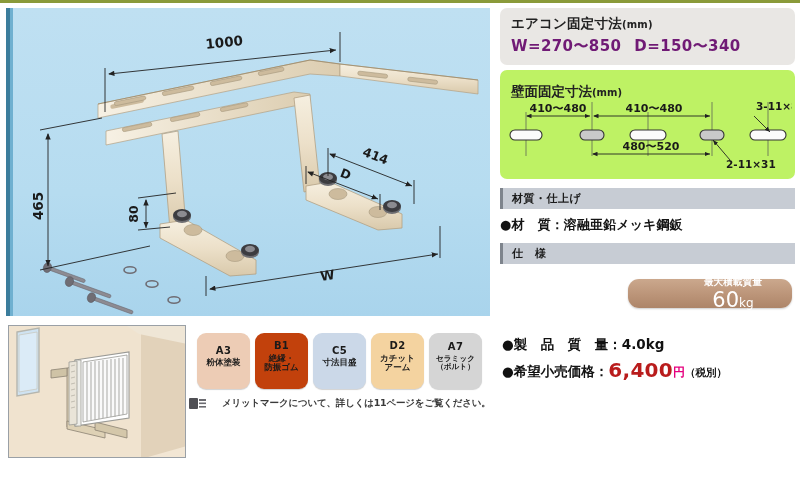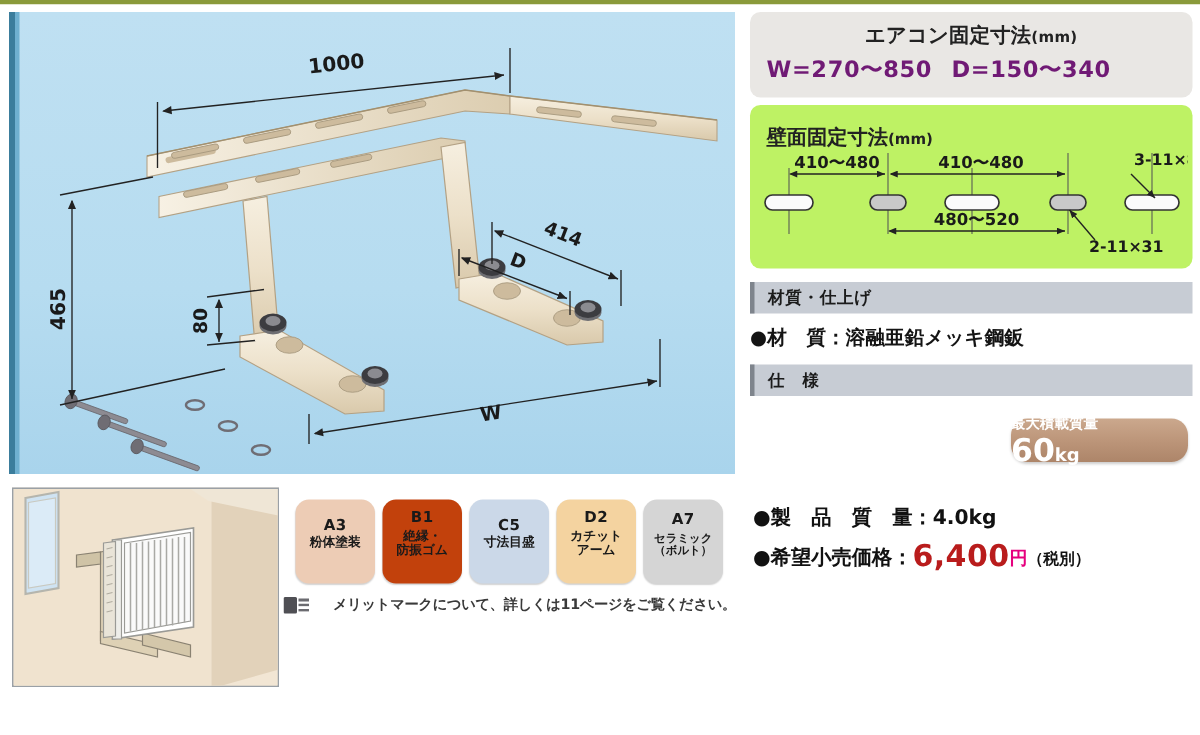--- a/index.html
+++ b/index.html
@@ -56,21 +56,21 @@
   }
   .footnote .ftxt{font-size:9.5px;font-weight:bold;color:#3a3a3a;letter-spacing:-.2px;}
 
   
   .right-col{position:absolute;left:500px;top:8px;width:295px;}
 
   .spec-box{
     background:#e9e7e4;border-radius:7px;padding:7px 11px 9px;
     box-sizing:border-box;margin-bottom:5px;
   }
-  .spec-box .title{font-size:13.5px;font-weight:bold;color:#222;letter-spacing:.2px;text-align:center;}
+  .spec-box .title{font-size:13.5px;font-weight:bold;color:#222;letter-spacing:.2px;}
   .spec-box .title .u{font-size:10px;font-weight:bold;}
   .spec-box .vals{font-size:15px;font-weight:bold;margin-top:4px;letter-spacing:.4px;color:#701a75;}
   .spec-box .vals .gap{display:inline-block;width:13px;}
 
   .wall-box{
     background:#bef264;border-radius:7px;padding:13px 11px 6px;
     box-sizing:border-box;position:relative;height:109px;
   }
   .wall-box .title{font-size:13.5px;font-weight:bold;color:#222;}
   .wall-box .title .u{font-size:10px;font-weight:bold;}
@@ -82,25 +82,25 @@
     padding:3px 0 3px 9px;box-sizing:border-box;letter-spacing:.5px;
     margin-top:9px;
   }
   .mat-list{margin-top:7px;}
   .mat-list .li{font-size:13px;font-weight:bold;color:#141414;letter-spacing:.1px;margin-bottom:4px;}
 
   .spec-body{position:relative;height:118px;margin-top:2px;}
   .cap-badge{
     position:absolute;right:3px;top:13px;width:118px;height:29px;border-radius:11px;
     background:linear-gradient(180deg,#cba88d 0%,#bb9478 55%,#ad8569 100%);
-    display:flex;flex-direction:column;align-items:flex-start;justify-content:center;
-    color:#fff;box-shadow:0 1px 2px rgba(0,0,0,.2);
+    display:flex;flex-direction:column;align-items:center;justify-content:center;
+    color:#fff;box-shadow:0 1px 2px rgba(0,0,0,.2);padding-left:46px;
   }
   .cap-badge .cap-t{font-size:9.5px;font-weight:bold;letter-spacing:.2px;}
-  .cap-badge .cap-v{font-size:21px;font-weight:bold;line-height:1;margin-top:1px;}
+  .cap-badge .cap-v{font-size:21px;font-weight:normal;line-height:1;margin-top:1px;}
   .cap-badge .cap-v .kg{font-size:12px;}
 
   .fact{position:absolute;left:2px;font-size:13.5px;font-weight:bold;color:#111;}
   .fact.mass{top:70px;}
   .fact.price{top:92px;}
   .price-num{color:#b91c1c;font-size:20px;font-weight:bold;letter-spacing:.3px;vertical-align:-1px;}
   .price-yen{color:#e6007e;font-size:12px;font-weight:bold;}
   .price-tax{font-size:10.5px;font-weight:bold;color:#111;}
 
   

